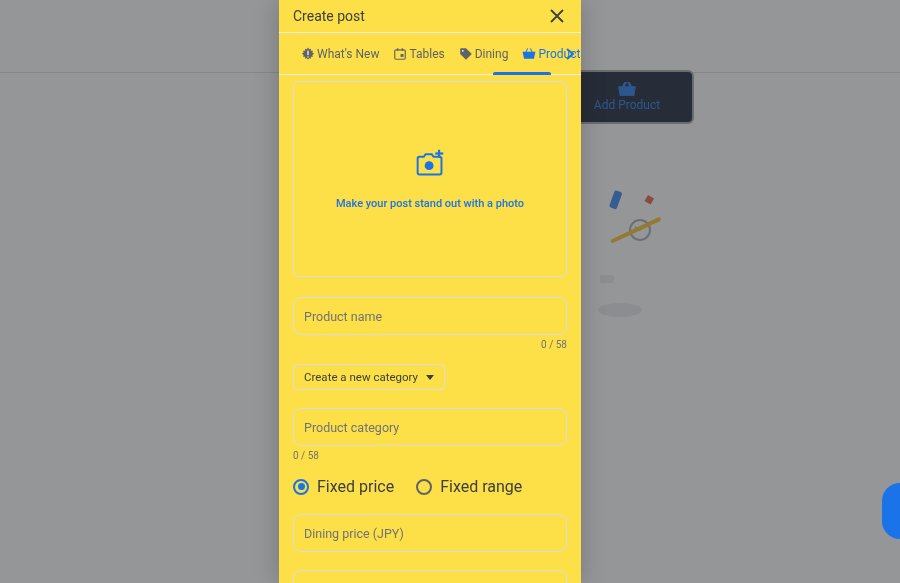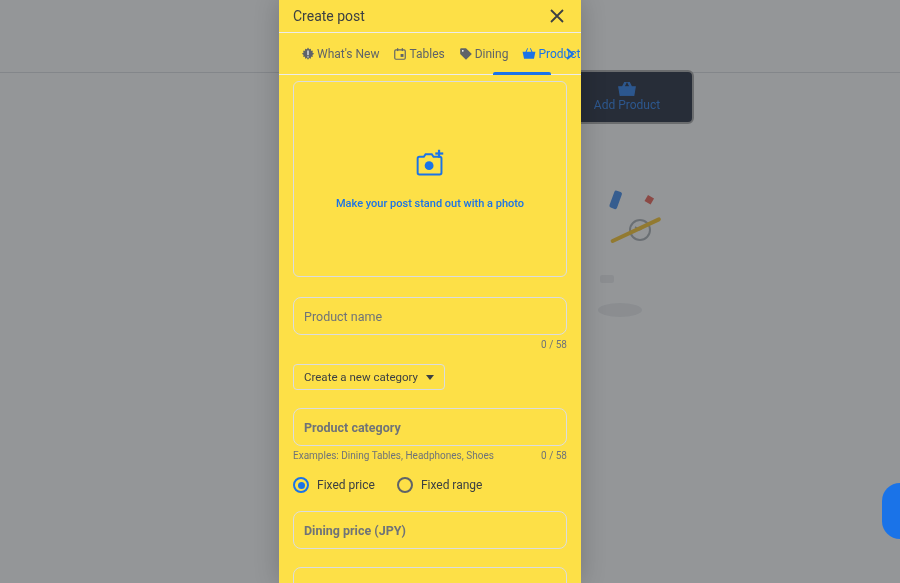--- a/index.html
+++ b/index.html
@@ -84,26 +84,26 @@
   .helper { font-size: 10px; color: #6f7378; margin-top: 4px; display: flex; justify-content: space-between; }
 
   .chip {
     display: inline-flex; align-items: center; gap: 8px;
     border: 1px solid #dadce0; border-radius: 4px; height: 26px; padding: 3px 10px;
     font-size: 11.5px; color: #3c4043; margin-top: 14px; cursor: pointer;
   }
   .chip .caret { width: 0; height: 0; border-left: 4px solid transparent; border-right: 4px solid transparent; border-top: 5px solid #3c4043; }
 
   .radio-row { display: flex; gap: 22px; margin-top: 16px; align-items: center; }
-  .radio { display: flex; align-items: center; gap: 8px; font-size: 12px; color: #3c4043; cursor: pointer; }
+  .radio { display: flex; align-items: center; gap: 8px; font-size: 16px; color: #3c4043; cursor: pointer; }
   .radio .circ { width: 16px; height: 16px; border-radius: 50%; border: 2px solid #5f6368; position: relative; }
   .radio.sel .circ { border-color: #1a73e8; }
   .radio.sel .circ::after { content: ''; position: absolute; inset: 2.5px; background: #1a73e8; border-radius: 50%; }
 
-  .field.mt12 { margin-top: 18px; font-weight: bold; }
+  .field.mt12 { margin-top: 18px; }
 
   .fab {
     position: absolute; right: 0; bottom: 44px; width: 18px; height: 56px;
     background: #1a73e8; border-radius: 28px 0 0 28px;
   }
 </style>
 </head>
 <body>
 
 <div class="bg-topbar"></div>
@@ -196,21 +196,20 @@
 
     <div class="chip">
       <span>Create a new category</span>
       <span class="caret"></span>
     </div>
 
     <div class="field mt12">
       <span>Product category</span>
     </div>
     <div class="helper">
-      <span>Examples: Dining Tables, Headphones, Shoes</span>
       <span>0 / 58</span>
     </div>
 
     <div class="radio-row">
       <div class="radio sel">
         <span class="circ"></span>
         <span>Fixed price</span>
       </div>
       <div class="radio">
         <span class="circ"></span>

